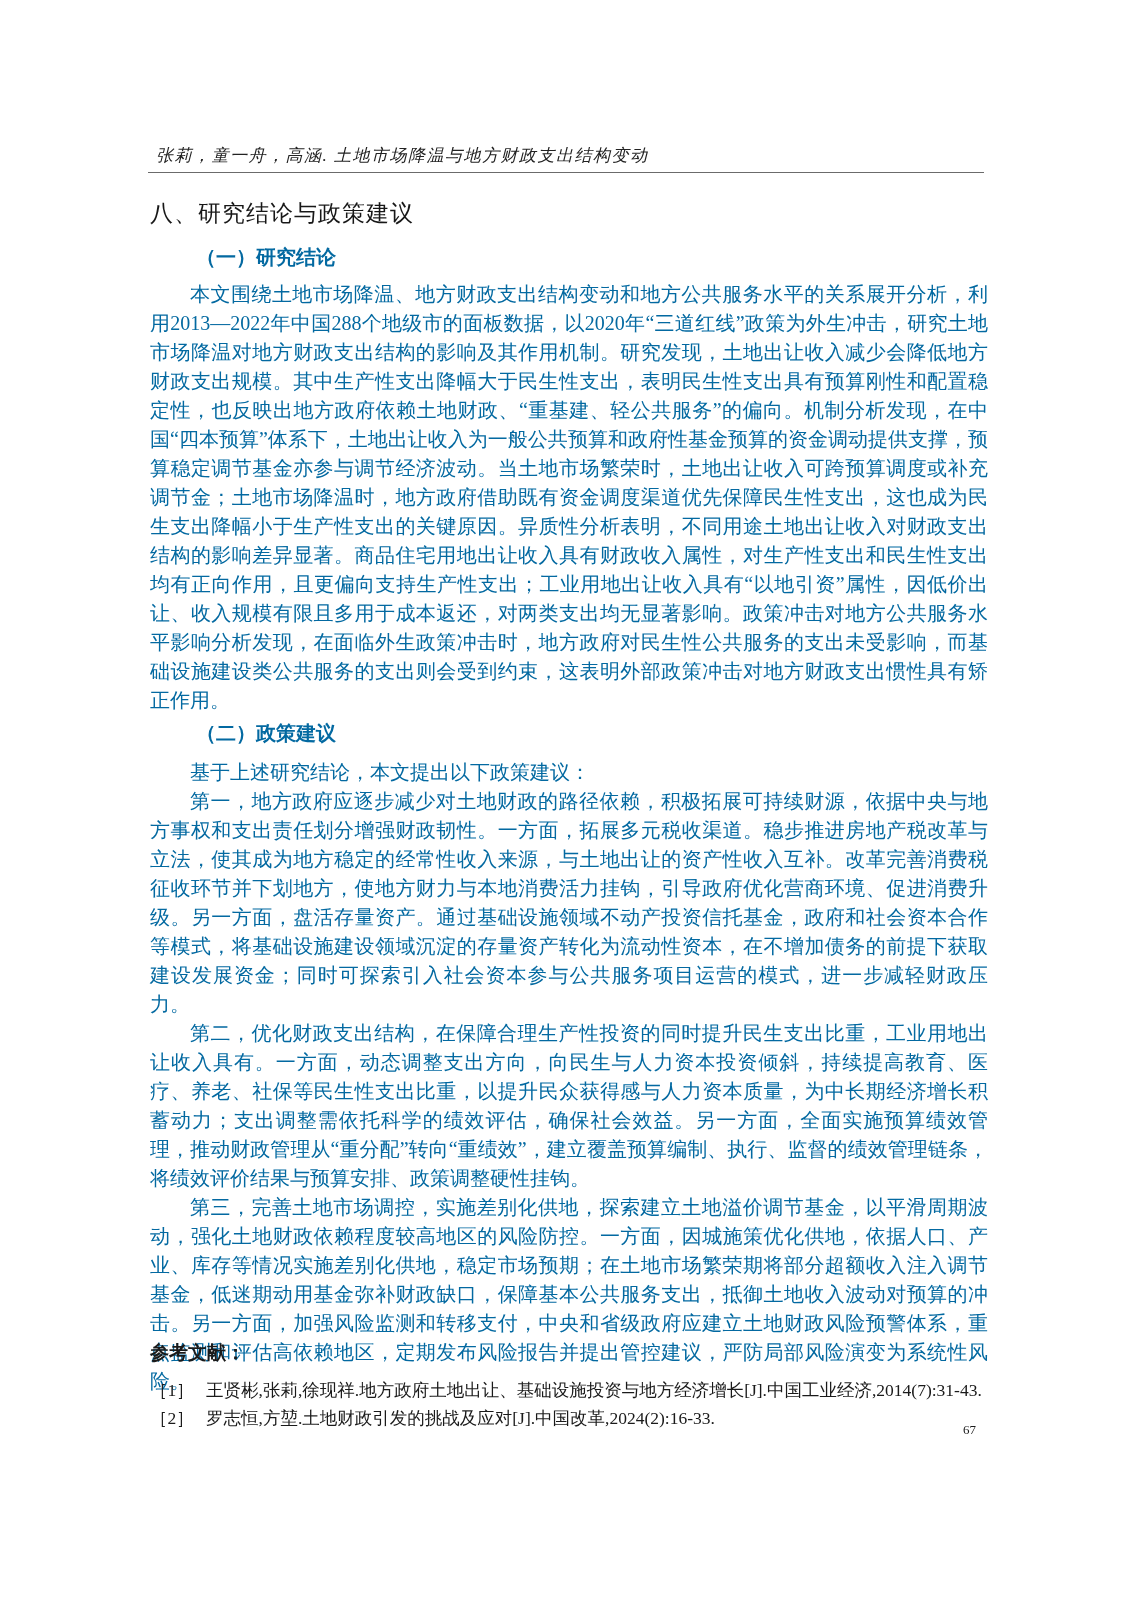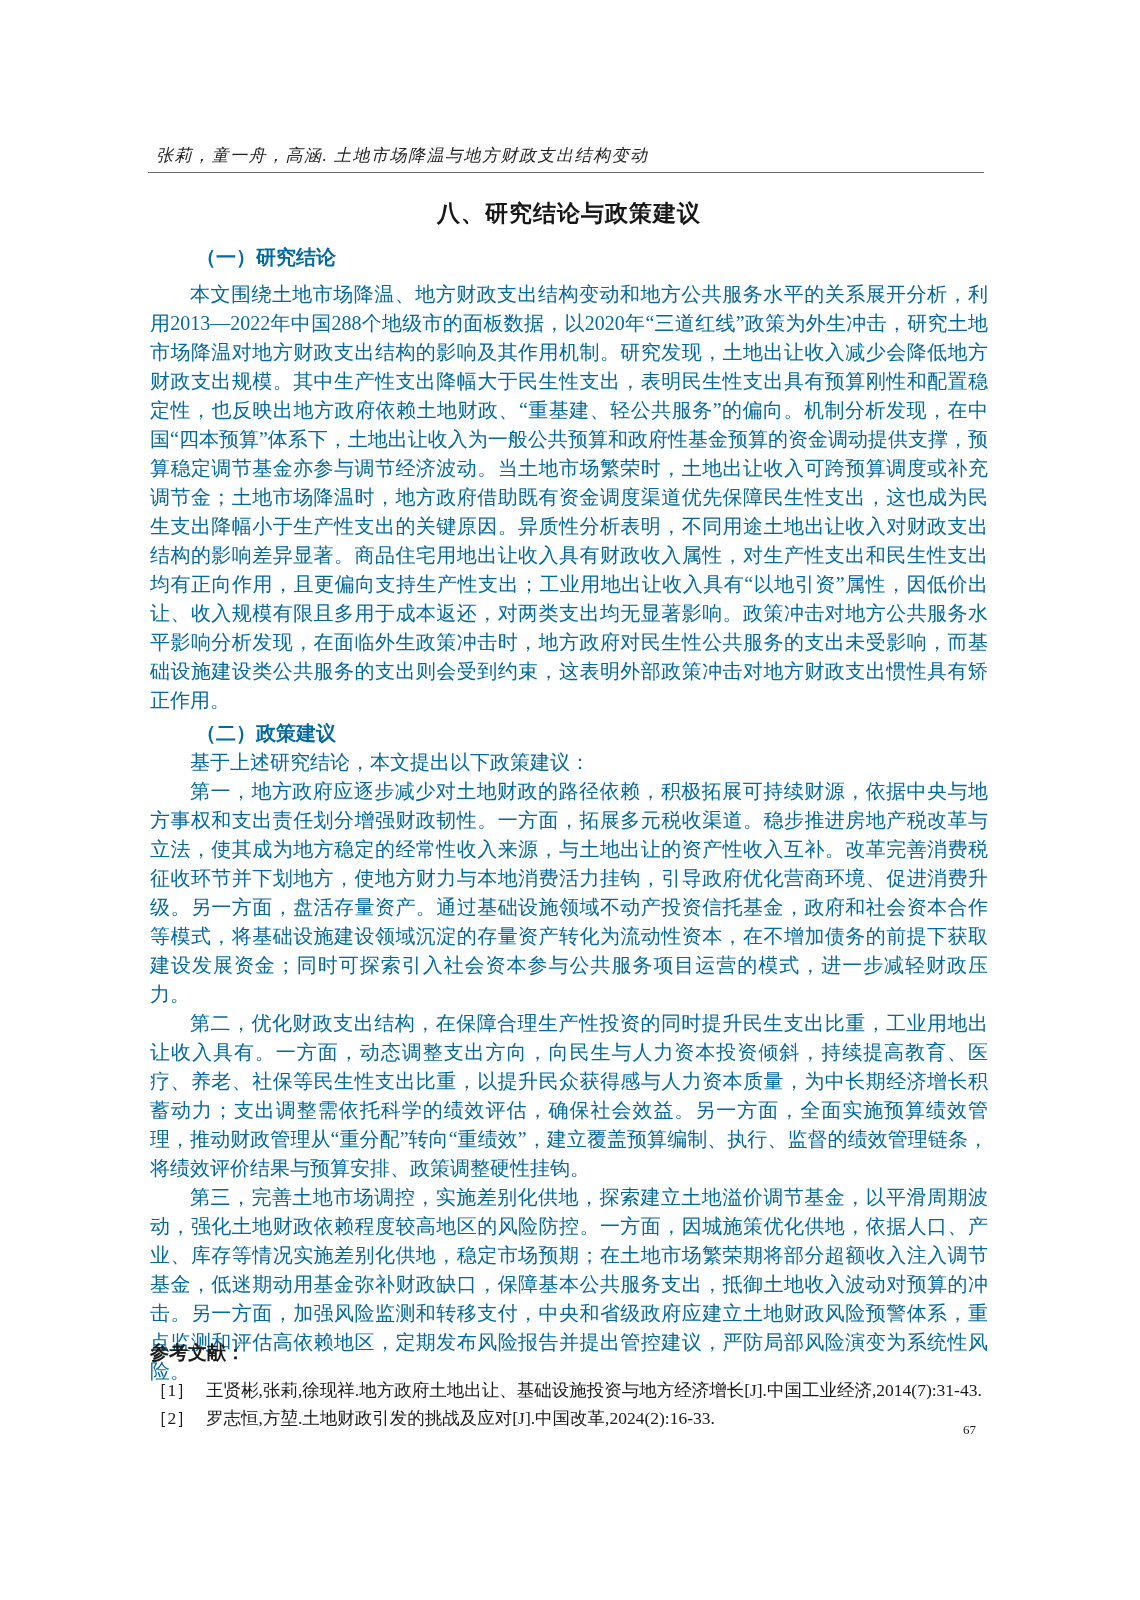--- a/index.html
+++ b/index.html
@@ -37,23 +37,22 @@
     left: 148px;
     width: 836px;
     height: 1px;
     background: #6b6b6b;
   }
   .page-title {
     position: absolute;
     top: 198px;
     left: 150px;
     width: 838px;
-    text-align: center;
     font-family: "Liberation Sans", "DejaVu Sans", sans-serif;
-    font-weight: 700;
+    font-weight: 400;
     font-size: 23px;
     letter-spacing: 1px;
     color: #171717;
   }
   .body-text {
     position: absolute;
     top: 243px;
     left: 150px;
     width: 838px;
     font-family: "Liberation Serif", "DejaVu Serif", serif;
@@ -65,21 +64,21 @@
   .section-heading {
     font-family: "Liberation Sans", "DejaVu Sans", sans-serif;
     font-weight: 700;
     font-size: 20px;
     line-height: 29px;
     margin: 0;
     padding-left: 46px;
     text-align: left;
   }
   .section-heading.first { margin-bottom: 8px; }
-  .section-heading.second { margin-top: 4px; margin-bottom: 0; }
+  .section-heading.second { margin-top: 4px; margin-bottom: 10px; }
   .body-text p {
     margin: 0;
     text-indent: 2em;
     overflow-wrap: break-word;
   }
   .references {
     position: absolute;
     top: 1340px;
     left: 150px;
     width: 838px;

